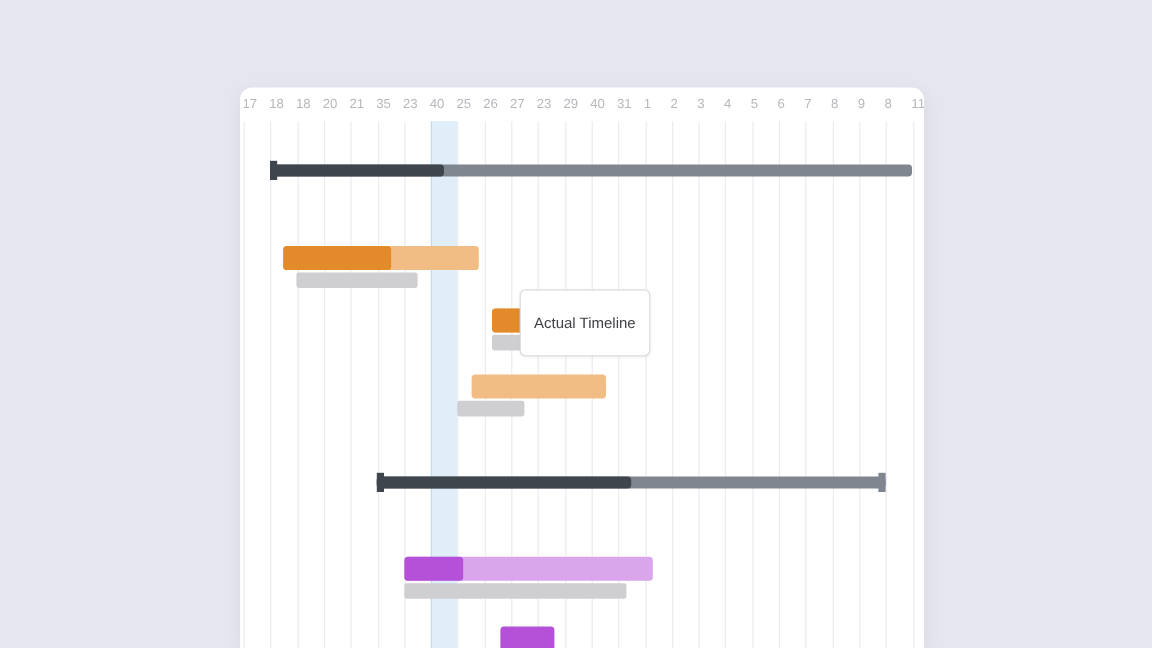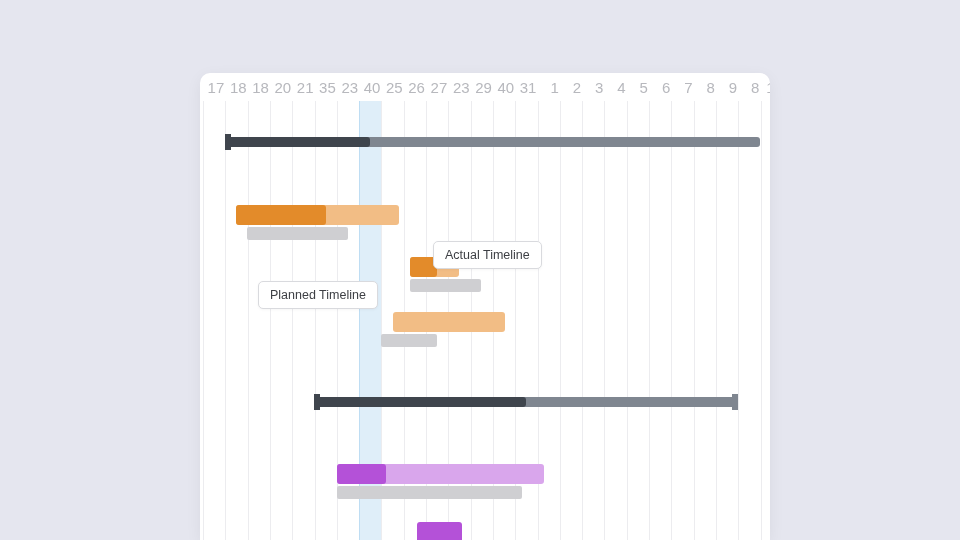--- a/index.html
+++ b/index.html
@@ -23,22 +23,22 @@
     overflow: hidden;
   }
   .header {
     height: 28px;
     display: flex;
     align-items: center;
     padding-left: 2px;
   }
   .day {
     width: 22.3px;
-    text-align: right;
-    font-size: 15px;
+    text-align: left;
+    font-size: 11px;
     color: #b7b8bd;
     flex-shrink: 0;
   }
   .grid {
     position: absolute;
     top: 28px;
     left: 3px;
     right: 0;
     bottom: 0;
   }
@@ -72,21 +72,21 @@
   }
   .sub {
     height: 13px;
     border-radius: 2px;
   }
   .label {
     position: absolute;
     background: #fff;
     border: 1px solid #d9dade;
     border-radius: 5px;
-    padding: 6px 11px;
+    padding: 20px 11px;
     font-size: 12.5px;
     color: #3d3f44;
     white-space: nowrap;
     box-shadow: 0 1px 3px rgba(0,0,0,0.04);
   }
   .bracket-cap {
     position: absolute;
     width: 6px;
     top: -3px;
     bottom: -3px;
@@ -184,17 +184,16 @@
     </div>
 
     <div class="bar" style="top:363px; left:134px; width:207px; background:#d9a6ec;">
       <div class="fill" style="width:49px; background:#b451d8;"></div>
     </div>
     <div class="bar sub" style="top:385px; left:134px; width:185px; background:#cfcfd2;"></div>
 
     <div class="bar" style="top:421px; left:214px; width:45px; background:#b451d8;"></div>
 
     <div class="label" style="top:140px; left:230px;">Actual Timeline</div>
-    <div class="label" style="top:180px; left:55px;">Planned Timeline</div>
 
   </div>
 
 </div>
 
 </body></html>

